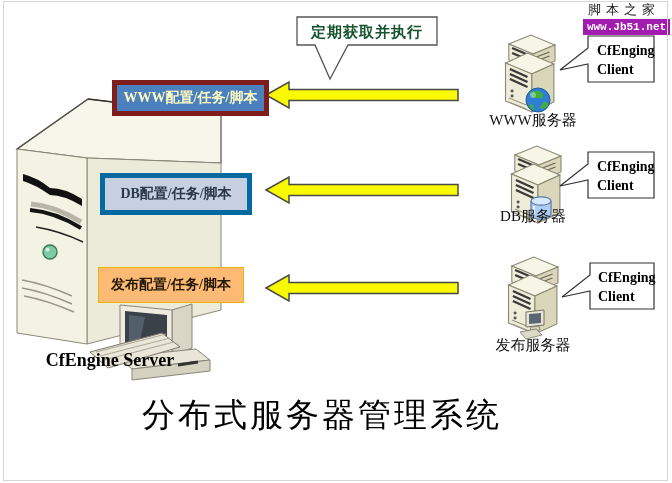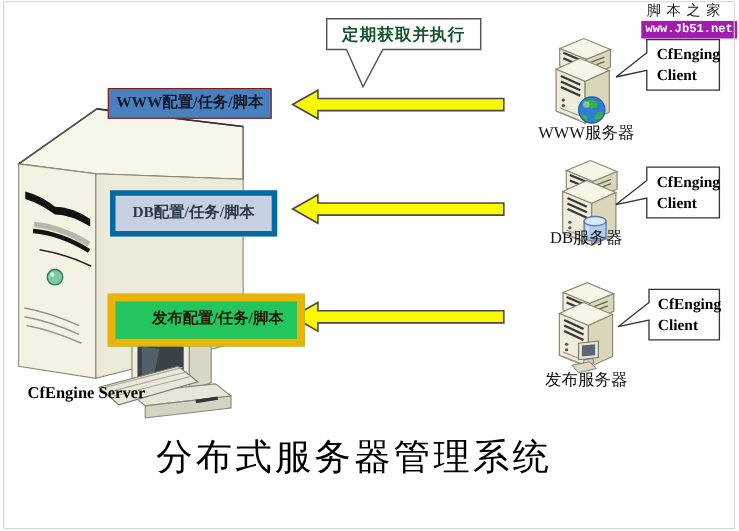--- a/index.html
+++ b/index.html
@@ -30,35 +30,35 @@
   
   .annotation-text{
     left:297px;top:20px;width:140px;height:24px;
     font-size:15px;font-weight:bold;color:#14532d;
     text-align:center;line-height:24px;letter-spacing:1px;
   }
 
   
   .cfg{font-weight:bold;font-size:14px;text-align:center;}
   .cfg-www{
-    left:98px;top:80px;width:147px;height:26px;line-height:26px;
-    background:#4a80bd;border:1px solid #7f1d1d;color:#0f172a;
+    left:112px;top:80px;width:147px;height:26px;line-height:26px;
+    background:#4a80bd;border:5px solid #7f1d1d;color:#fef9c3;
   }
   .cfg-db{
     left:100px;top:173px;width:142px;height:32px;line-height:32px;
     background:#c6d0e0;border:5px solid #0369a1;color:#2a3848;
   }
   .cfg-pub{
     left:98px;top:267px;width:144px;height:34px;line-height:34px;
-    background:#22c55e;border:7px solid #eab308;color:#241804;padding-left:21px;
+    background:#fdba74;border:1px solid #eab308;color:#241804;
   }
 
   .master-name{
     left:25px;top:350px;width:170px;
-    font-size:15px;font-weight:bold;color:#000;
+    font-size:18px;font-weight:bold;color:#000;text-align:center;
   }
 
   .client-name{
     font-size:15px;color:#111;text-align:center;
   }
   .client-name.r1{left:486px;top:111px;width:94px;}
   .client-name.r2{left:490px;top:207px;width:86px;}
   .client-name.r3{left:486px;top:336px;width:94px;}
 
   .callout-text{width:54px;line-height:19px;font-size:14px;font-weight:bold;color:#000;}

